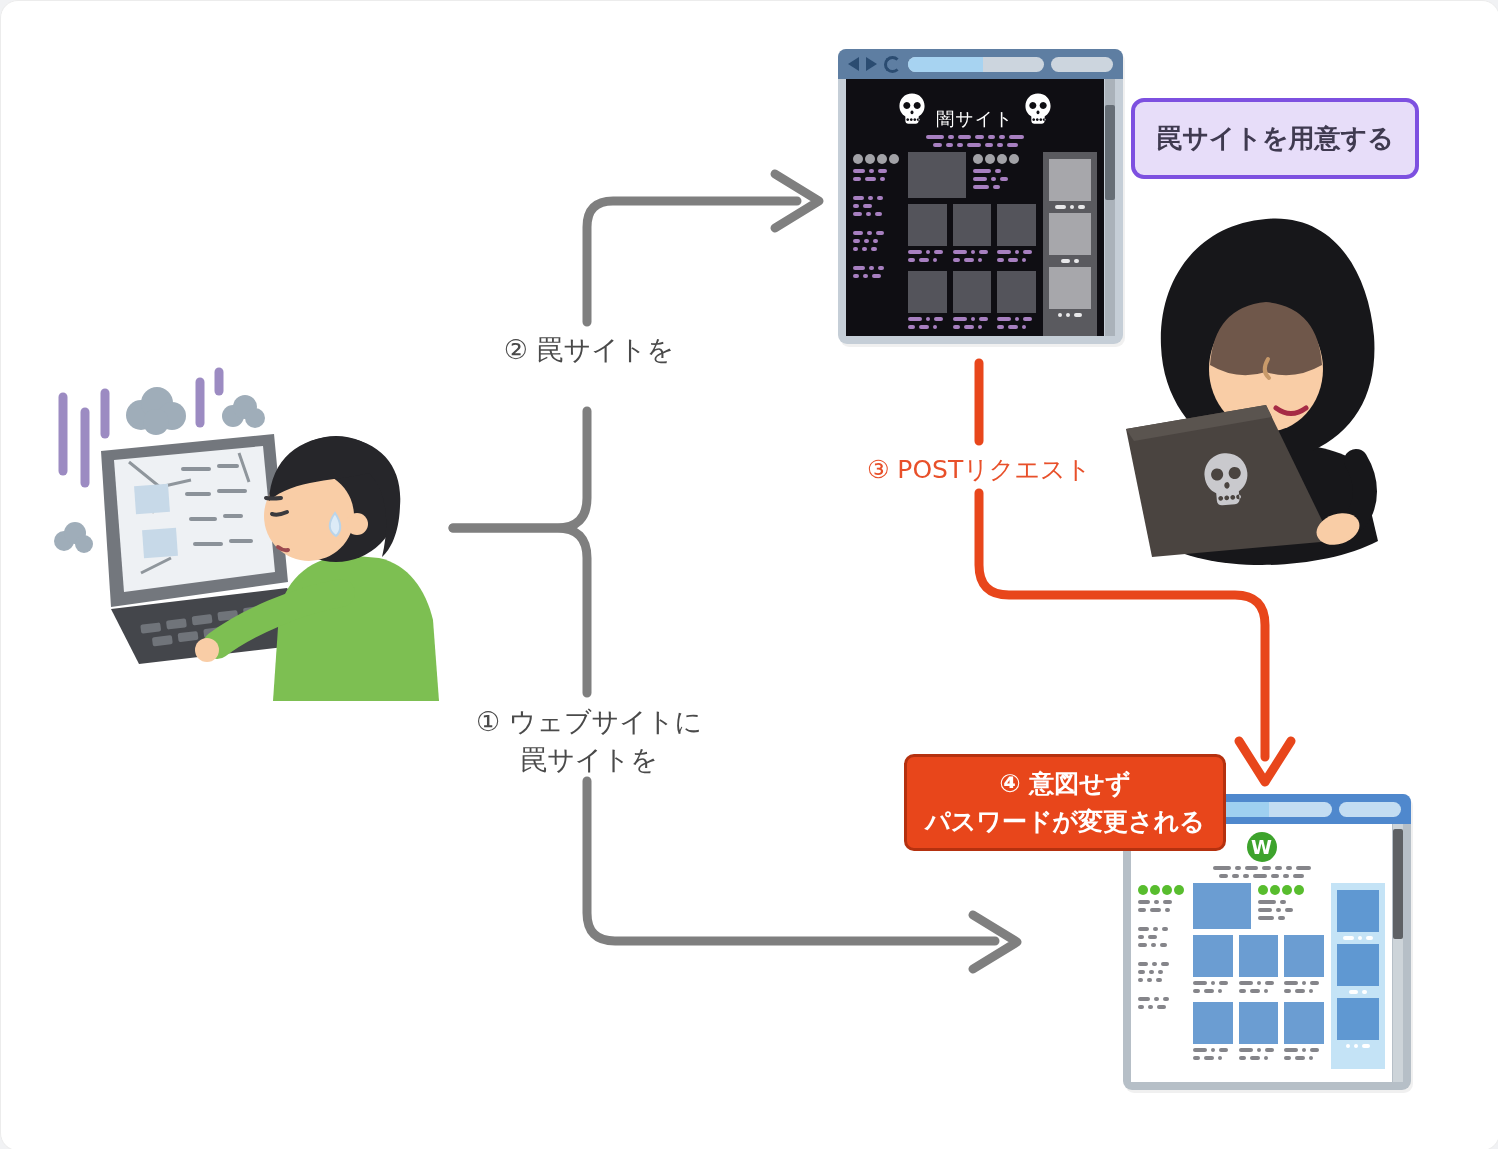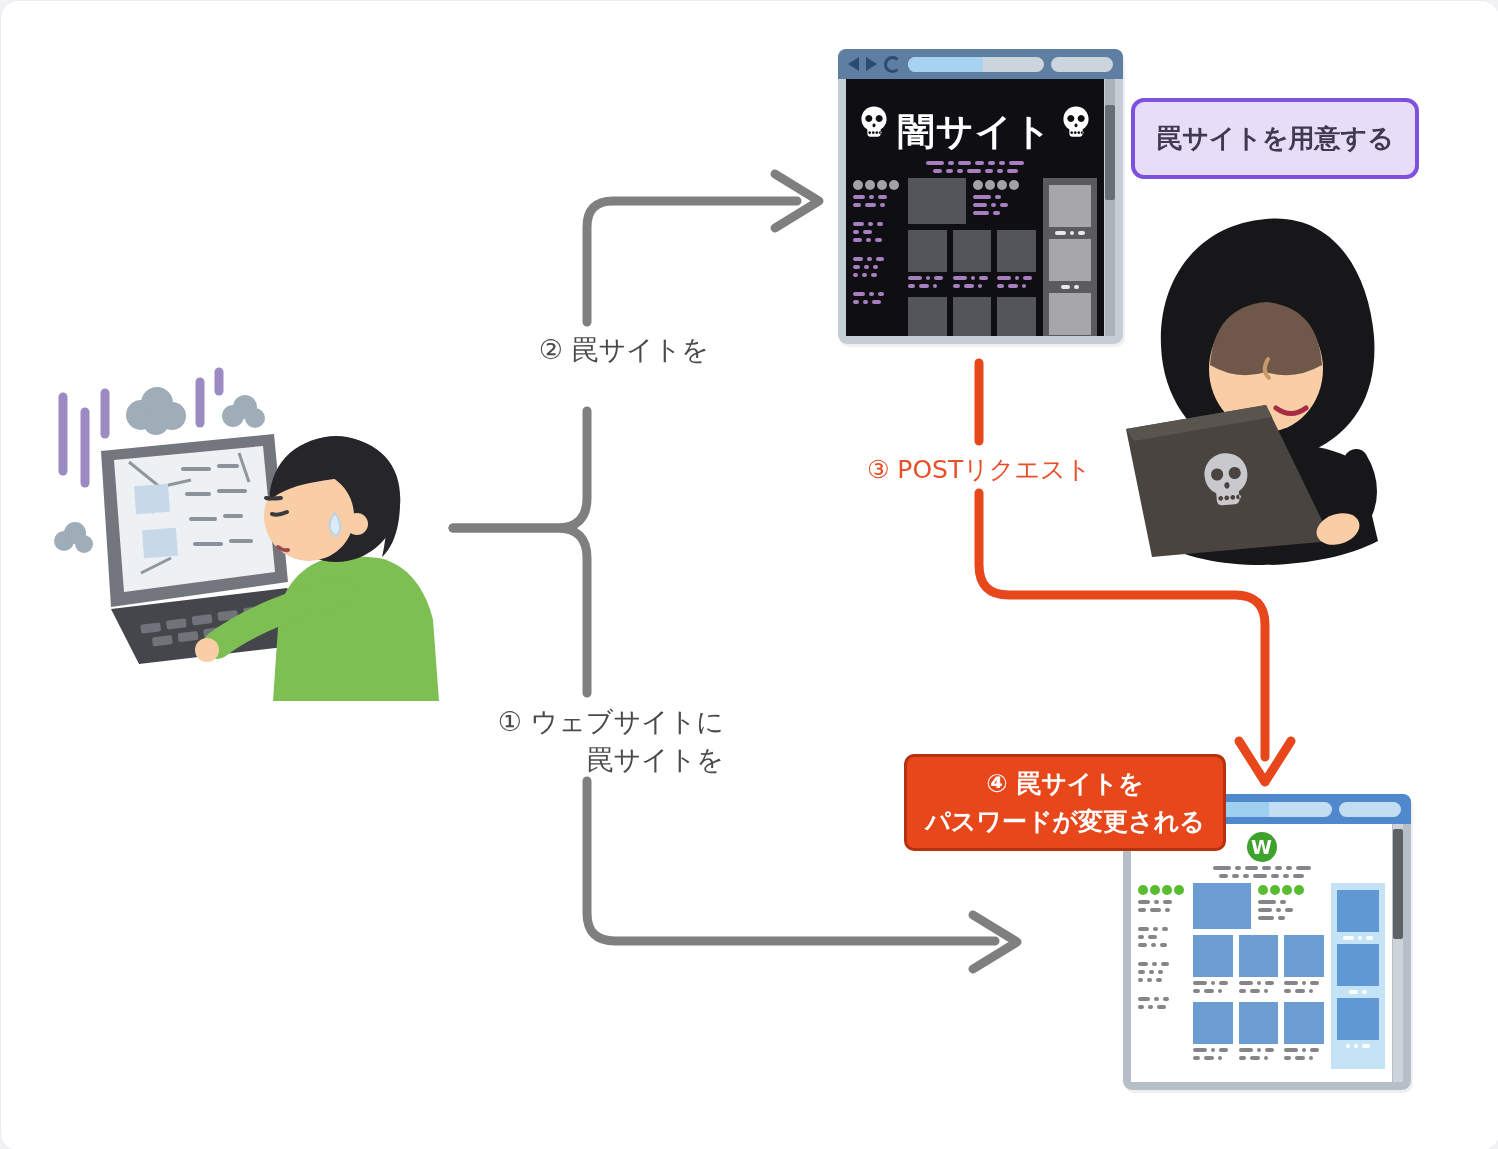--- a/index.html
+++ b/index.html
@@ -4,21 +4,21 @@
 <style>
   html,body{margin:0;padding:0;background:#f1f2f4;}
   #canvas{
     position:relative;width:1498px;height:1149px;background:#ffffff;
     border-radius:18px;border:1px solid #ececec;overflow:hidden;
     font-family:"DejaVu Sans","Liberation Sans",sans-serif;
   }
   .abs{position:absolute;}
 
   
-  .flow-label{position:absolute;text-align:right;font-size:27px;font-weight:500;
+  .flow-label{position:absolute;text-align:center;font-size:27px;font-weight:500;
     color:#4a4a4a;line-height:1.4;white-space:nowrap;}
   #label-step3{position:absolute;font-size:25px;font-weight:500;color:#e8502a;white-space:nowrap;}
 
   
   #prepare-badge{position:absolute;left:1130px;top:97px;width:288px;height:81px;
     background:#e7ddf9;border:4px solid #7d50e0;border-radius:13px;box-sizing:border-box;
     display:flex;align-items:center;justify-content:center;
     font-size:26px;font-weight:600;color:#3f3a50;}
   #password-badge{position:absolute;left:903px;top:753px;width:322px;height:97px;
     background:#e8461b;border:3px solid #b5310f;border-radius:10px;box-sizing:border-box;
@@ -42,21 +42,21 @@
   #dark-window{left:837px;top:48px;width:285px;height:295px;background:#c5ced7;}
   #dark-window .toolbar{background:#5e7ea2;}
   #dark-window .tri-left{border-right:11px solid #2b4c71;}
   #dark-window .tri-right{border-left:11px solid #2b4c71;}
   #dark-window .refresh{border-color:#2b4c71;border-right-color:transparent;}
   #dark-window .addr{background:#ccd5de;} #dark-window .addr>i{background:#a7d3f1;}
   #dark-window .pill{background:#ccd5de;}
   #dark-window .content{background:#0f0e13;}
   #dark-window .scroll{background:#aab2ba;} #dark-window .scroll>i{height:95px;margin-top:26px;background:#666e76;}
   .dark-header{display:flex;align-items:center;justify-content:center;gap:9px;margin-top:2px;}
-  .dark-title{color:#ffffff;font-size:37px;font-weight:bold;letter-spacing:1px;margin-top:20px;}
+  .dark-title{color:#ffffff;font-size:18px;font-weight:normal;letter-spacing:1px;margin-top:20px;}
 
   
   #web-window{left:1122px;top:793px;width:288px;height:296px;background:#b6bfc7;z-index:5;}
   #web-window .toolbar{background:#4f88cd;}
   #web-window .tri-left{border-right:11px solid #2f5e99;}
   #web-window .tri-right{border-left:11px solid #2f5e99;}
   #web-window .refresh{border-color:#2f5e99;border-right-color:transparent;}
   #web-window .addr{background:#c3ddf2;} #web-window .addr>i{background:#9fd0f0;}
   #web-window .pill{background:#c3ddf2;}
   #web-window .content{background:#ffffff;}
@@ -670,21 +670,21 @@
     <div class="scroll">
         <i></i>
       </div>
   </div>
 
   <div id="prepare-badge">
     <span>罠サイトを用意する</span>
   </div>
 
   <div id="password-badge">
-    <span>④ 罠サイトを</span>
+    <span>④ 意図せず</span>
     <span>パスワードが変更される</span>
   </div>
 
   <div class="flow-label" style="left:468px;top:330px;width:240px;">
     <div>② 罠サイトを</div>
   </div>
 
   <div class="flow-label" style="left:453px;top:702px;width:270px;">
     <div>① ウェブサイトに</div>
     <div>罠サイトを</div>

